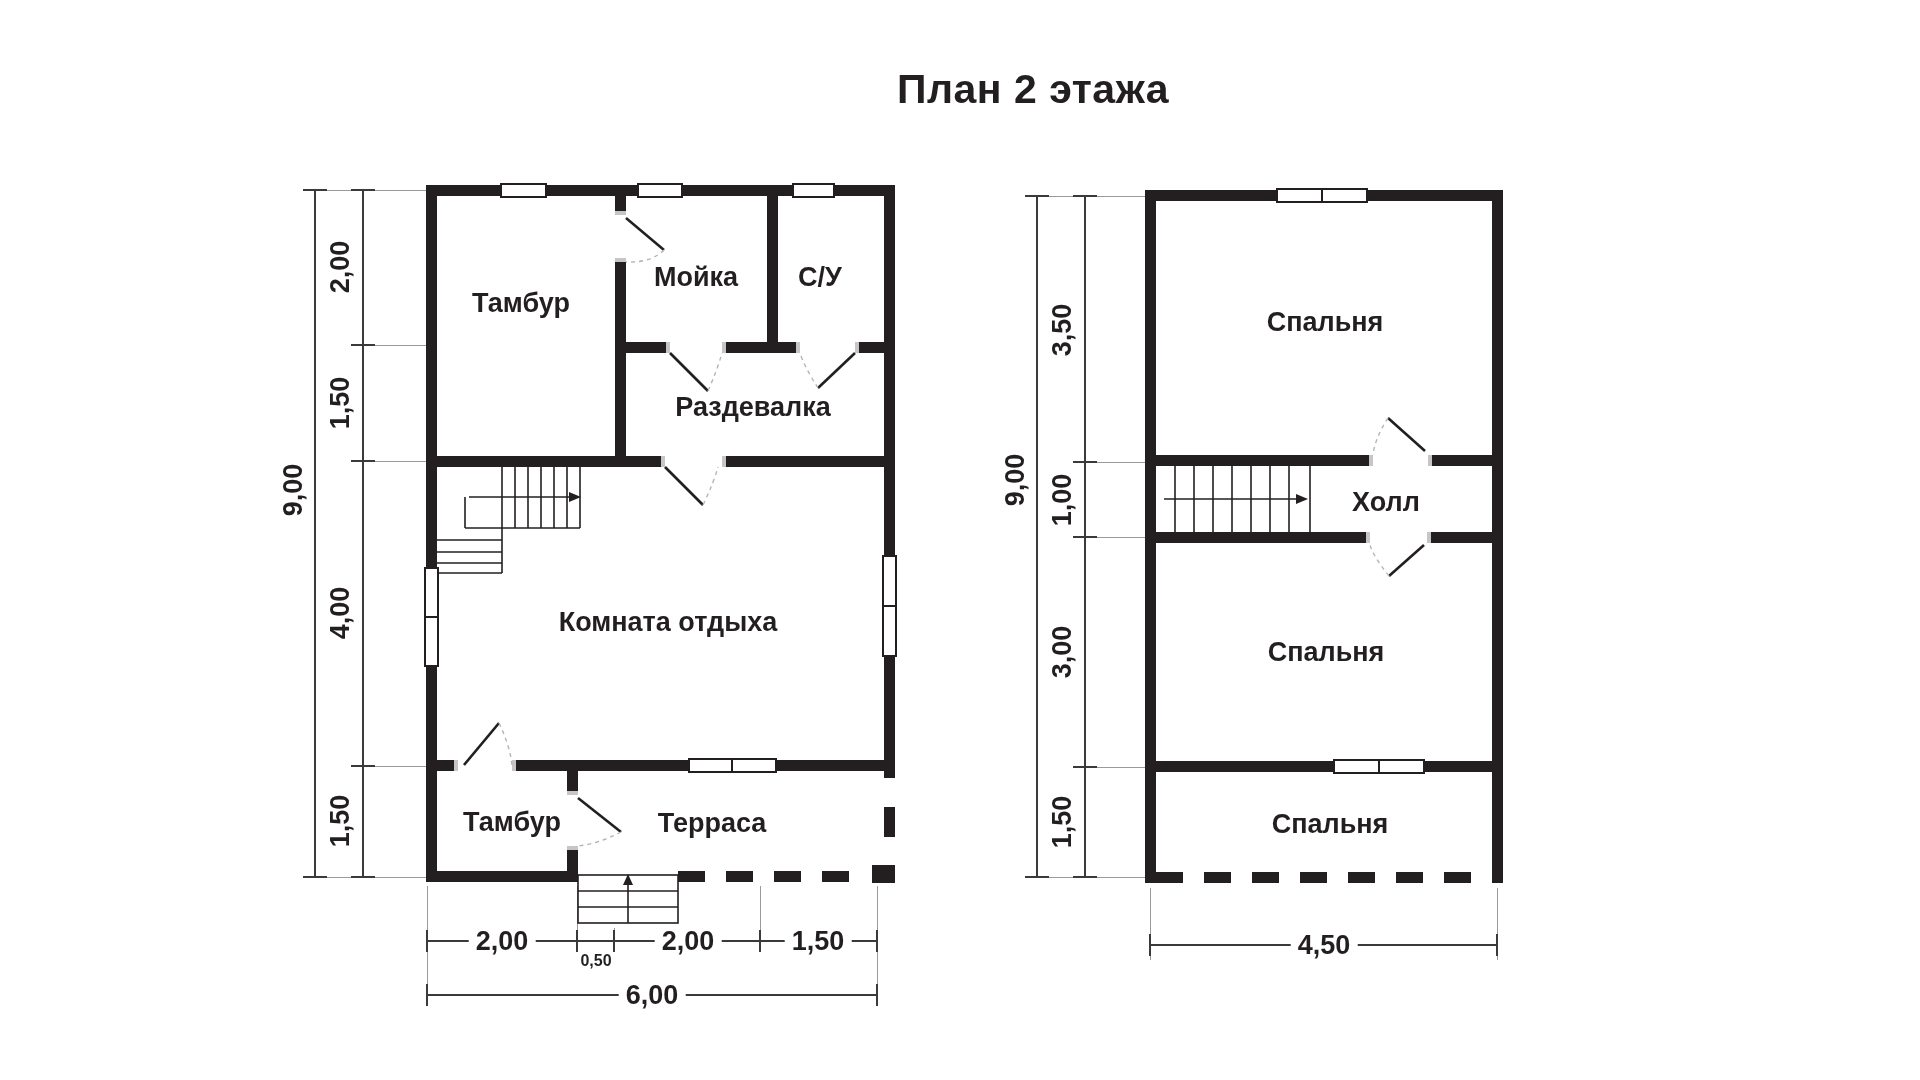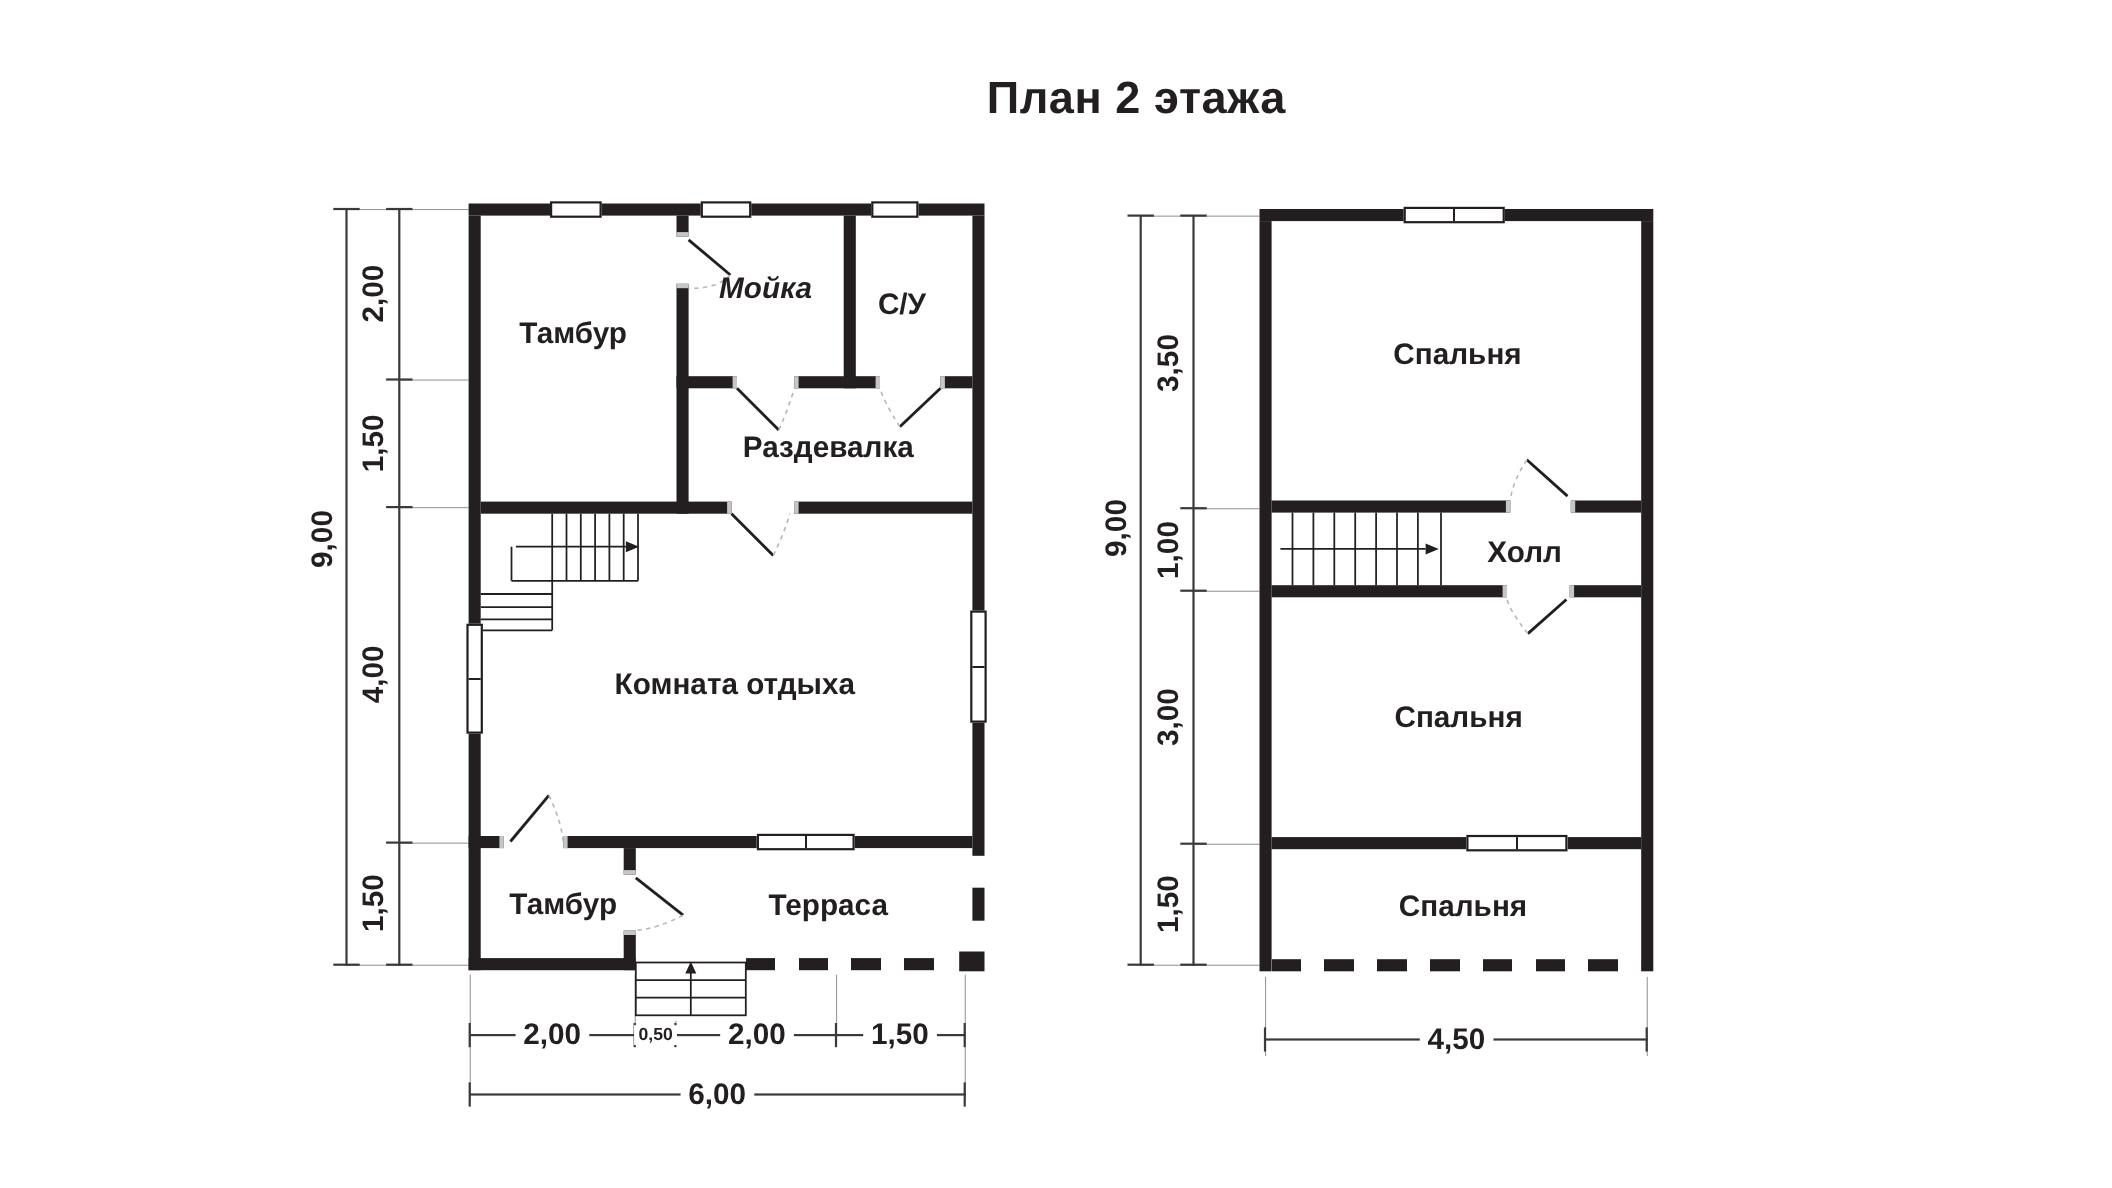--- a/index.html
+++ b/index.html
@@ -14,21 +14,21 @@
   .door{position:absolute;z-index:6;overflow:visible;}
   .door .leaf{stroke:#231f20;stroke-width:2.6;fill:none;}
   .door .arc{stroke:#b5b5b5;stroke-width:1.4;stroke-dasharray:4 4;fill:none;}
   .stairs{position:absolute;z-index:4;}
   .stairs line,.stairs rect{stroke:#231f20;stroke-width:1.6;fill:none;}
   .stairs polygon{fill:#231f20;stroke:none;}
   .dim{position:absolute;background:#3a3a3a;z-index:1;}
   .ext{position:absolute;background:#9a9a9a;z-index:1;}
   .dimlbl{position:absolute;z-index:8;font-weight:bold;font-size:27px;white-space:nowrap;
           transform:translate(-50%,-50%);background:#fff;padding:0 7px;}
-  .dimlbl.small{font-size:16px;padding:0 4px;}
+  .dimlbl.small{font-size:16px;padding:0 4px;margin-top:20px;}
   .dimlbl.rot{transform:translate(-50%,-50%) rotate(-90deg);background:transparent;padding:0;}
   .room{position:absolute;z-index:30;font-weight:bold;font-size:27px;white-space:nowrap;
         transform:translate(-50%,-50%);}
   .title{position:absolute;z-index:30;font-weight:bold;font-size:41px;white-space:nowrap;
          transform:translate(-50%,-50%);letter-spacing:0.5px;}
   .wm{position:absolute;z-index:20;left:790px;top:468px;transform:translate(-50%,-50%);
       font-size:152px;font-weight:bold;letter-spacing:2px;white-space:nowrap;
       color:rgba(255,255,255,0.45);-webkit-text-stroke:3px rgba(130,130,130,0.65);}
 </style>
 </head>
@@ -126,26 +126,26 @@
 
   <svg class="stairs" style="left:576px;top:871px;" width="104" height="56">
     <rect x="2" y="4" width="100" height="48"></rect>
     <line x1="2" y1="20" x2="102" y2="20"></line>
       <line x1="2" y1="36" x2="102" y2="36"></line>
     <line x1="52" y1="52" x2="52" y2="10"></line>
     <polygon points="47,14 52,3 57,14"></polygon>
   </svg>
 
   <div class="room" style="left:521px;top:303px;">Тамбур</div>
-  <div class="room" style="left:696px;top:262px;font-style:italic;">Мойка</div>
+  <div class="room" style="left:696px;top:277px;">Мойка</div>
   <div class="room" style="left:820px;top:277px;">С/У</div>
   <div class="room" style="left:753px;top:407px;">Раздевалка</div>
   <div class="room" style="left:668px;top:622px;">Комната отдыха</div>
   <div class="room" style="left:512px;top:822px;text-align:right;">Тамбур</div>
-  <div class="room" style="left:753px;top:823px;">Терраса</div>
+  <div class="room" style="left:712px;top:823px;">Терраса</div>
 
   <div class="ext" style="left:316px;top:190px;width:110px;height:1px;"></div>
   <div class="ext" style="left:363px;top:345px;width:63px;height:1px;"></div>
   <div class="ext" style="left:363px;top:461px;width:63px;height:1px;"></div>
   <div class="ext" style="left:363px;top:766px;width:63px;height:1px;"></div>
   <div class="ext" style="left:316px;top:877px;width:110px;height:1px;"></div>
   <div class="dim" style="left:362px;top:190px;width:2px;height:688px;"></div>
   <div class="dim" style="left:351px;top:189px;width:24px;height:2px;"></div>
   <div class="dim" style="left:351px;top:344px;width:24px;height:2px;"></div>
   <div class="dim" style="left:351px;top:460px;width:24px;height:2px;"></div>

